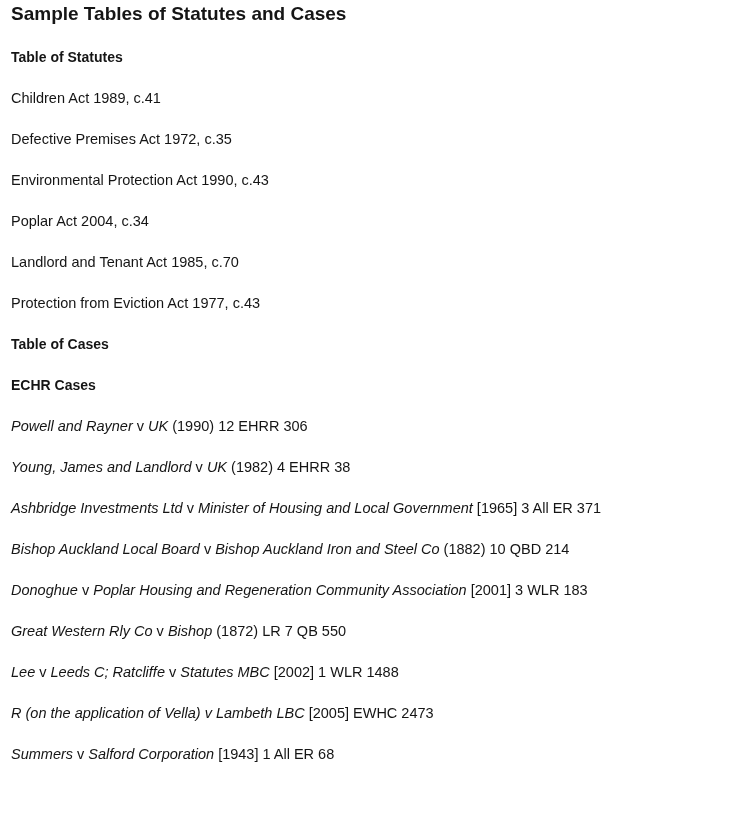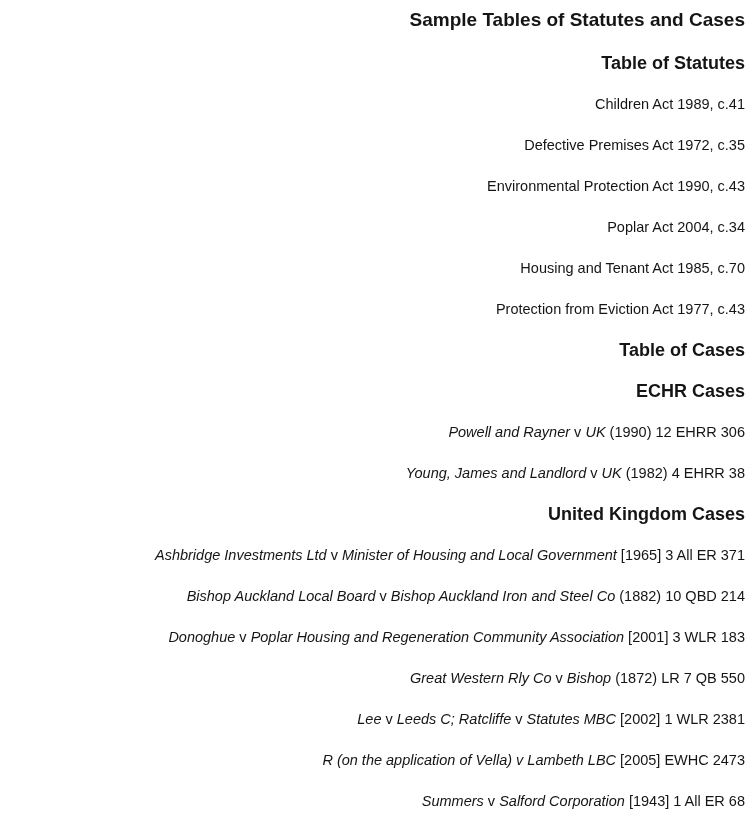--- a/index.html
+++ b/index.html
@@ -9,40 +9,39 @@
     background: #ffffff;
   }
   body {
     width: 751px;
     height: 827px;
     overflow: hidden;
     font-family: "Liberation Sans", sans-serif;
     color: #151515;
   }
   .doc {
-    padding: 9px 6px 0 11px;
-    text-align: right;
+    padding: 3px 6px 0 11px;
   }
   .title {
     font-size: 19px;
     line-height: 22px;
     font-weight: 700;
     margin: 0 0 23px 0;
   }
   .heading {
-    font-size: 18px;
+    font-size: 14px;
     line-height: 18px;
     font-weight: 700;
     margin: 0 0 23px 0;
   }
   .entry {
     font-size: 14.5px;
     line-height: 18px;
     font-weight: 400;
-    margin: 0 0 23px 16px;
+    margin: 0 0 23px 0;
     white-space: nowrap;
   }
   .gap-top {
     margin-top: 9px;
   }
   .it {
     font-style: italic;
   }
 </style>
 </head>
@@ -51,38 +50,37 @@
 <div class="doc">
 
   <h1 class="title">Sample Tables of Statutes and Cases</h1>
 
   <div>
     <h2 class="heading">Table of Statutes</h2>
     <p class="entry">Children Act 1989, c.41</p>
     <p class="entry">Defective Premises Act 1972, c.35</p>
     <p class="entry">Environmental Protection Act 1990, c.43</p>
     <p class="entry">Poplar Act 2004, c.34</p>
-    <p class="entry">Housing and Tenant Act 1985, c.70</p>
+    <p class="entry">Landlord and Tenant Act 1985, c.70</p>
     <p class="entry">Protection from Eviction Act 1977, c.43</p>
   </div>
 
   <div>
     <h2 class="heading">Table of Cases</h2>
 
     <div>
       <h3 class="heading">ECHR Cases</h3>
       <p class="entry"><span class="it">Powell and Rayner</span><span> v </span><span class="it">UK</span><span> (1990) 12 EHRR 306</span></p>
       <p class="entry"><span class="it">Young, James and Landlord</span><span> v </span><span class="it">UK</span><span> (1982) 4 EHRR 38</span></p>
     </div>
 
     <div>
-      <h3 class="heading gap-top">United Kingdom Cases</h3>
       <p class="entry"><span class="it">Ashbridge Investments Ltd</span><span> v </span><span class="it">Minister of Housing and Local Government</span><span> [1965] 3 All ER 371</span></p>
       <p class="entry"><span class="it">Bishop Auckland Local Board</span><span> v </span><span class="it">Bishop Auckland Iron and Steel Co</span><span> (1882) 10 QBD 214</span></p>
       <p class="entry"><span class="it">Donoghue</span><span> v </span><span class="it">Poplar Housing and Regeneration Community Association</span><span> [2001] 3 WLR 183</span></p>
       <p class="entry"><span class="it">Great Western Rly Co</span><span> v </span><span class="it">Bishop</span><span> (1872) LR 7 QB 550</span></p>
-      <p class="entry gap-top"><span class="it">Lee</span><span> v </span><span class="it">Leeds C; Ratcliffe</span><span> v </span><span class="it">Statutes MBC</span><span> [2002] 1 WLR 2381</span></p>
+      <p class="entry gap-top"><span class="it">Lee</span><span> v </span><span class="it">Leeds C; Ratcliffe</span><span> v </span><span class="it">Statutes MBC</span><span> [2002] 1 WLR 1488</span></p>
       <p class="entry"><span class="it">R (on the application of Vella) v Lambeth LBC</span><span> [2005] EWHC 2473</span></p>
       <p class="entry"><span class="it">Summers</span><span> v </span><span class="it">Salford Corporation</span><span> [1943] 1 All ER 68</span></p>
     </div>
   </div>
 
 </div>
 
 </body></html>

